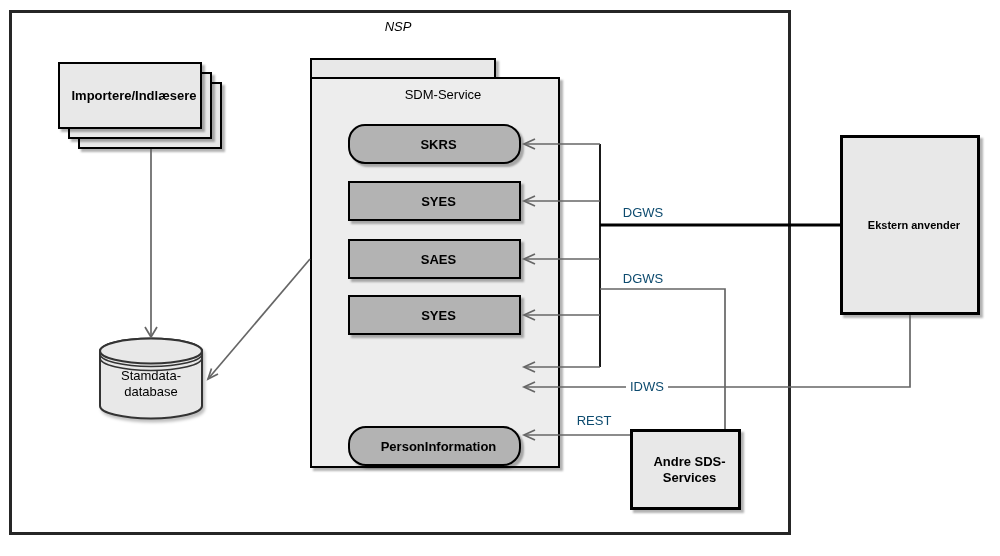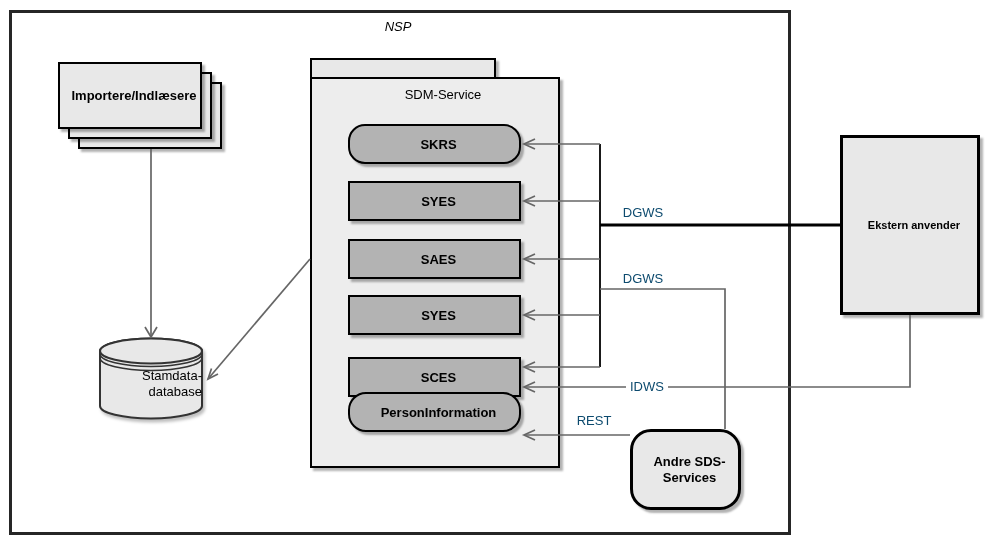--- a/index.html
+++ b/index.html
@@ -18,25 +18,25 @@
   .stack.s3{left:78px;top:82px;}
   
   .sdm-back{left:310px;top:58px;width:186px;height:30px;}
   .sdm{left:310px;top:77px;width:250px;height:391px;background:#ededed;}
   .sdm-title{position:absolute;left:0;right:0;top:8px;text-align:center;font-size:13px;margin-left:16px;}
   
   .service{left:348px;width:173px;height:40px;background:#b3b3b3;}
   .service span{font-size:13px;font-weight:bold;}
   
   .ekstern{left:840px;top:135px;width:140px;height:180px;border-width:3px;}
-  .andre{left:630px;top:429px;width:111px;height:81px;border-width:3px;border-radius:21px;}
+  .andre{left:630px;top:429px;width:111px;height:81px;border-width:3px;}
   .overlay{position:absolute;left:0;top:0;z-index:5;pointer-events:none;}
   .conn{color:#0c4a6e;}
   .online{background:#fff;padding:0 4px;}
-  .dbtext{left:100px;top:368px;width:102px;text-align:right;font-size:13px;line-height:16px;z-index:6;}
+  .dbtext{left:100px;top:368px;width:102px;text-align:center;font-size:13px;line-height:16px;z-index:6;}
 </style>
 </head>
 <body>
 
 <div class="stage">
 
   <div class="abs nsp"></div>
   <div class="lbl" style="left:348px;top:19px;width:100px;text-align:center;font-style:italic;">NSP</div>
 
   <div class="box stack s3"></div>
@@ -55,24 +55,21 @@
     </div>
   <div class="box service ctr" style="top:181px;">
     <span>SYES</span>
     </div>
   <div class="box service ctr" style="top:239px;">
     <span>SAES</span>
     </div>
   <div class="box service ctr" style="top:295px;">
     <span>SYES</span>
     </div>
-  <div class="box service ctr" style="top:357px;">
-    <span>SCES</span>
-    </div>
-  <div class="box service ctr" style="top:392px;border-radius:18px;">
+  <div class="box service ctr" style="top:426px;border-radius:18px;">
     <span>PersonInformation</span>
     </div>
 
   <div class="box ekstern ctr">
     <span class="bold" style="font-size:11px;">Ekstern anvender</span>
   </div>
 
   <div class="box andre ctr">
     <span class="bold" style="font-size:13px;line-height:16px;">
       <span style="display:block;">Andre SDS-</span>

